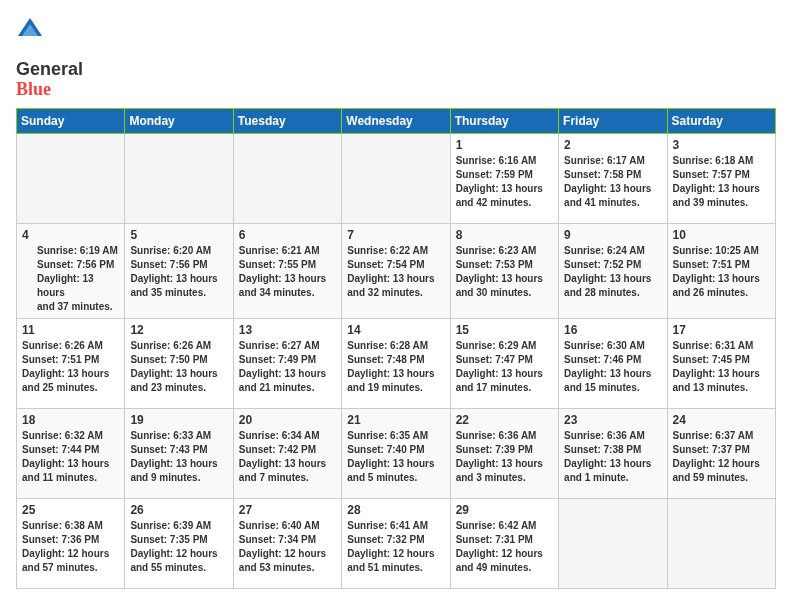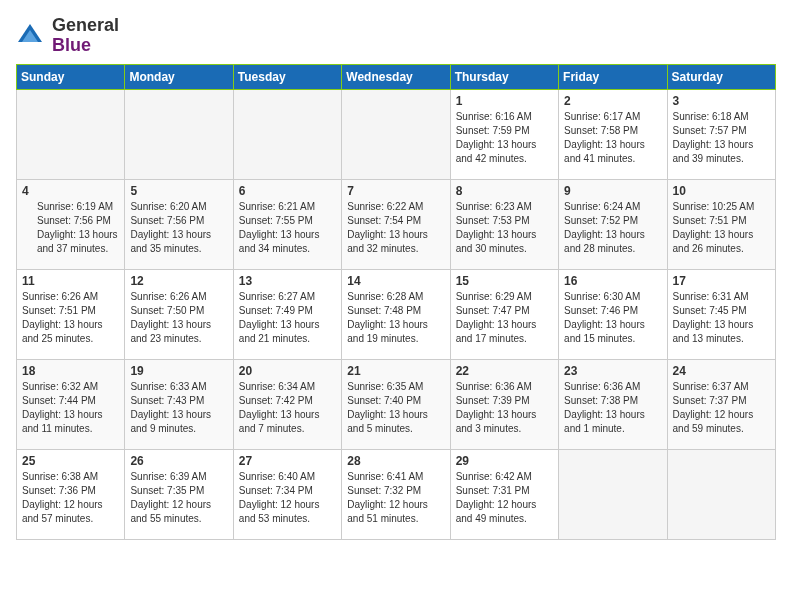--- a/index.html
+++ b/index.html
@@ -11,30 +11,30 @@
       padding: 16px;
     }
     .header {
       display: flex;
       justify-content: space-between;
       align-items: flex-start;
       margin-bottom: 8px;
     }
     .logo {
       display: flex;
-      align-items: center;
-      gap: 8px;
+      gap: 16px;
+      flex-direction: column;
     }
     .logo-text {
       font-size: 18px;
       font-weight: bold;
       line-height: 1.1;
     }
     .logo-general { color: #333; }
-    .logo-blue { color: #701a75; }
+    .logo-blue { color: #ef4444; font-family: Liberation Serif, serif; }
     .logo-icon {
       width: 28px;
       height: 28px;
     }
     .title-area {
       text-align: right;
     }
     .month-title {
       font-size: 32px;
       font-weight: bold;
@@ -72,20 +72,21 @@
     }
     .day-number {
       font-weight: bold;
       font-size: 12px;
       margin-bottom: 2px;
     }
     .day-info {
       font-size: 10px;
       color: #333;
       line-height: 1.4;
+      font-weight: bold;
     }
     .empty-cell {
       background: #f5f5f5 !important;
     }
   </style>
 </head>
 <body>
 
 <div class="header">
   <div class="logo">

